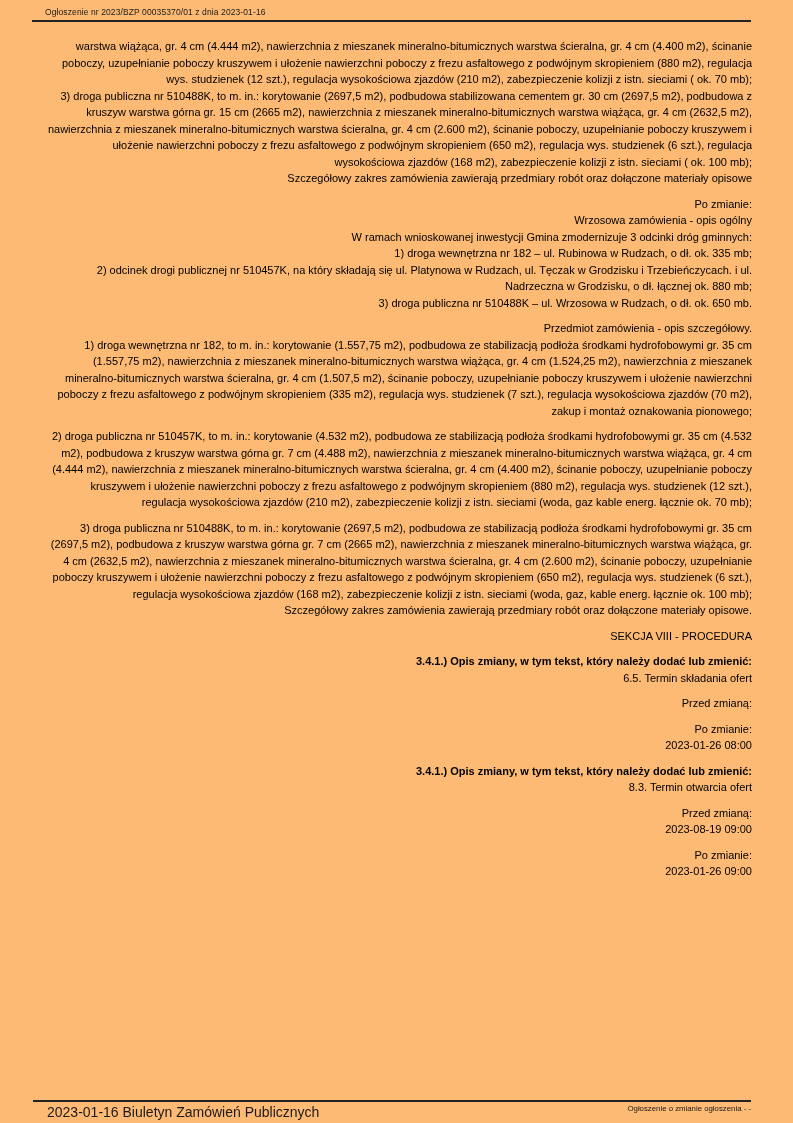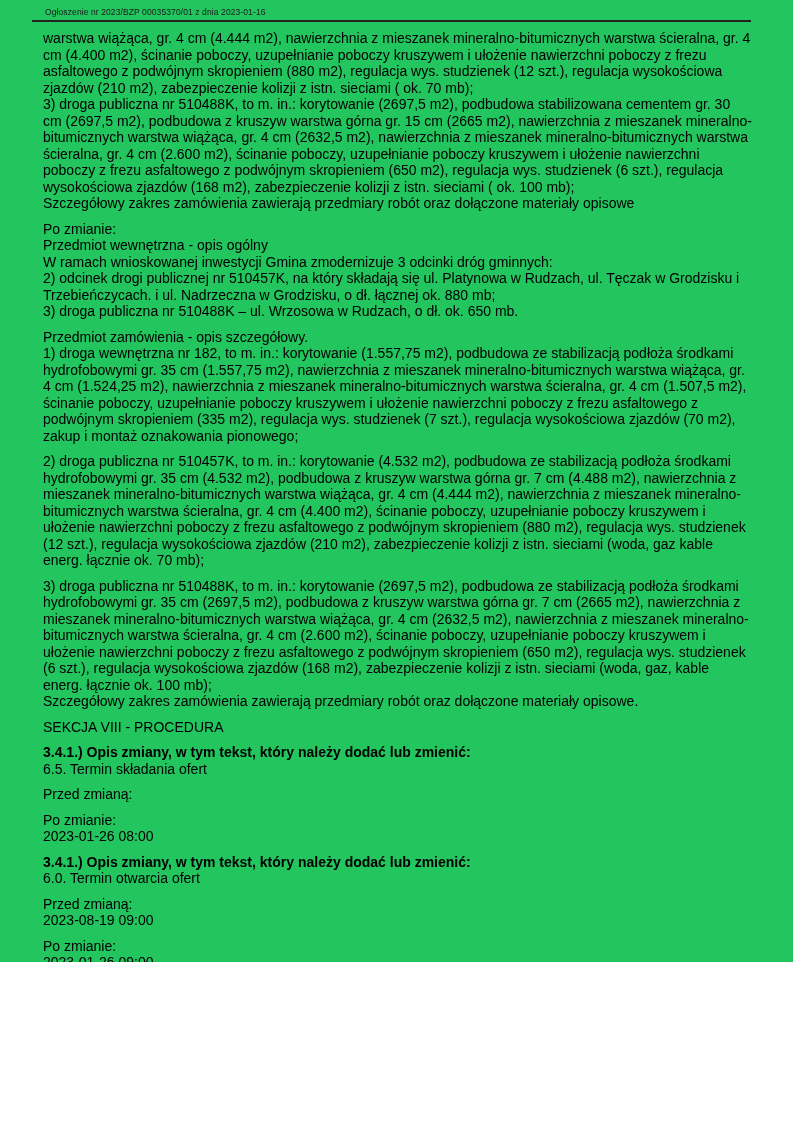--- a/index.html
+++ b/index.html
@@ -1,20 +1,20 @@
 <!DOCTYPE html>
 <html lang="pl"><head>
 <meta charset="utf-8">
 <style>
   html, body { margin: 0; padding: 0; background: #ffffff; }
   .page {
     position: relative;
     width: 793px;
-    height: 962px;
-    background: #22c55e;
+    height: 1123px;
+    background: #fdba74;
     font-family: "Liberation Sans", sans-serif;
     color: #000;
     overflow: hidden;
   }
   .header-text {
     position: absolute;
     left: 45px;
     top: 7px;
     font-size: 8.5px;
     letter-spacing: 0.1px;
@@ -25,25 +25,25 @@
     position: absolute;
     left: 32px;
     top: 20px;
     width: 719px;
     height: 0;
     border-top: 2px solid #222;
   }
   .content {
     position: absolute;
     left: 43px;
-    top: 30px;
+    top: 38px;
     width: 709px;
-    font-size: 14px;
+    font-size: 11px;
     line-height: 16.5px;
-    text-align: left;
+    text-align: right;
   }
   .block { margin: 0 0 9px 0; }
   .line { }
   .bold { font-weight: bold; }
   .footer-rule {
     position: absolute;
     left: 33px;
     top: 1100px;
     width: 718px;
     height: 0;
@@ -75,22 +75,23 @@
   <div class="header-rule"></div>
 
   <div class="content">
       <div class="block">
         <div class="line">warstwa wiążąca, gr. 4 cm (4.444 m2), nawierzchnia z mieszanek mineralno-bitumicznych warstwa ścieralna, gr. 4 cm (4.400 m2), ścinanie poboczy, uzupełnianie poboczy kruszywem i ułożenie nawierzchni poboczy z frezu asfaltowego z podwójnym skropieniem (880 m2), regulacja wys. studzienek (12 szt.), regulacja wysokościowa zjazdów (210 m2), zabezpieczenie kolizji z istn. sieciami ( ok. 70 mb);</div>
         <div class="line">3) droga publiczna nr 510488K, to m. in.: korytowanie (2697,5 m2), podbudowa stabilizowana cementem gr. 30 cm (2697,5 m2), podbudowa z kruszyw warstwa górna gr. 15 cm (2665 m2), nawierzchnia z mieszanek mineralno-bitumicznych warstwa wiążąca, gr. 4 cm (2632,5 m2), nawierzchnia z mieszanek mineralno-bitumicznych warstwa ścieralna, gr. 4 cm (2.600 m2), ścinanie poboczy, uzupełnianie poboczy kruszywem i ułożenie nawierzchni poboczy z frezu asfaltowego z podwójnym skropieniem (650 m2), regulacja wys. studzienek (6 szt.), regulacja wysokościowa zjazdów (168 m2), zabezpieczenie kolizji z istn. sieciami ( ok. 100 mb);</div>
         <div class="line">Szczegółowy zakres zamówienia zawierają przedmiary robót oraz dołączone materiały opisowe</div>
       </div>
       <div class="block">
         <div class="line">Po zmianie:</div>
-        <div class="line">Przedmiot wewnętrzna - opis ogólny</div>
+        <div class="line">Wrzosowa zamówienia - opis ogólny</div>
         <div class="line">W ramach wnioskowanej inwestycji Gmina zmodernizuje 3 odcinki dróg gminnych:</div>
+        <div class="line">1) droga wewnętrzna nr 182 – ul. Rubinowa w Rudzach, o dł. ok. 335 mb;</div>
         <div class="line">2) odcinek drogi publicznej nr 510457K, na który składają się ul. Platynowa w Rudzach, ul. Tęczak w Grodzisku i Trzebieńczycach. i ul. Nadrzeczna w Grodzisku, o dł. łącznej ok. 880 mb;</div>
         <div class="line">3) droga publiczna nr 510488K – ul. Wrzosowa w Rudzach, o dł. ok. 650 mb.</div>
       </div>
       <div class="block">
         <div class="line">Przedmiot zamówienia - opis szczegółowy.</div>
         <div class="line">1) droga wewnętrzna nr 182, to m. in.: korytowanie (1.557,75 m2), podbudowa ze stabilizacją podłoża środkami hydrofobowymi gr. 35 cm (1.557,75 m2), nawierzchnia z mieszanek mineralno-bitumicznych warstwa wiążąca, gr. 4 cm (1.524,25 m2), nawierzchnia z mieszanek mineralno-bitumicznych warstwa ścieralna, gr. 4 cm (1.507,5 m2), ścinanie poboczy, uzupełnianie poboczy kruszywem i ułożenie nawierzchni poboczy z frezu asfaltowego z podwójnym skropieniem (335 m2), regulacja wys. studzienek (7 szt.), regulacja wysokościowa zjazdów (70 m2), zakup i montaż oznakowania pionowego;</div>
       </div>
       <div class="block">
         <div class="line">2) droga publiczna nr 510457K, to m. in.: korytowanie (4.532 m2), podbudowa ze stabilizacją podłoża środkami hydrofobowymi gr. 35 cm (4.532 m2), podbudowa z kruszyw warstwa górna gr. 7 cm (4.488 m2), nawierzchnia z mieszanek mineralno-bitumicznych warstwa wiążąca, gr. 4 cm (4.444 m2), nawierzchnia z mieszanek mineralno-bitumicznych warstwa ścieralna, gr. 4 cm (4.400 m2), ścinanie poboczy, uzupełnianie poboczy kruszywem i ułożenie nawierzchni poboczy z frezu asfaltowego z podwójnym skropieniem (880 m2), regulacja wys. studzienek (12 szt.), regulacja wysokościowa zjazdów (210 m2), zabezpieczenie kolizji z istn. sieciami (woda, gaz kable energ. łącznie ok. 70 mb);</div>
       </div>
@@ -107,21 +108,21 @@
       </div>
       <div class="block">
         <div class="line">Przed zmianą:</div>
       </div>
       <div class="block">
         <div class="line">Po zmianie:</div>
         <div class="line">2023-01-26 08:00</div>
       </div>
       <div class="block">
         <div class="line bold">3.4.1.) Opis zmiany, w tym tekst, który należy dodać lub zmienić:</div>
-        <div class="line">6.0. Termin otwarcia ofert</div>
+        <div class="line">8.3. Termin otwarcia ofert</div>
       </div>
       <div class="block">
         <div class="line">Przed zmianą:</div>
         <div class="line">2023-08-19 09:00</div>
       </div>
       <div class="block">
         <div class="line">Po zmianie:</div>
         <div class="line">2023-01-26 09:00</div>
       </div>
     </div>

